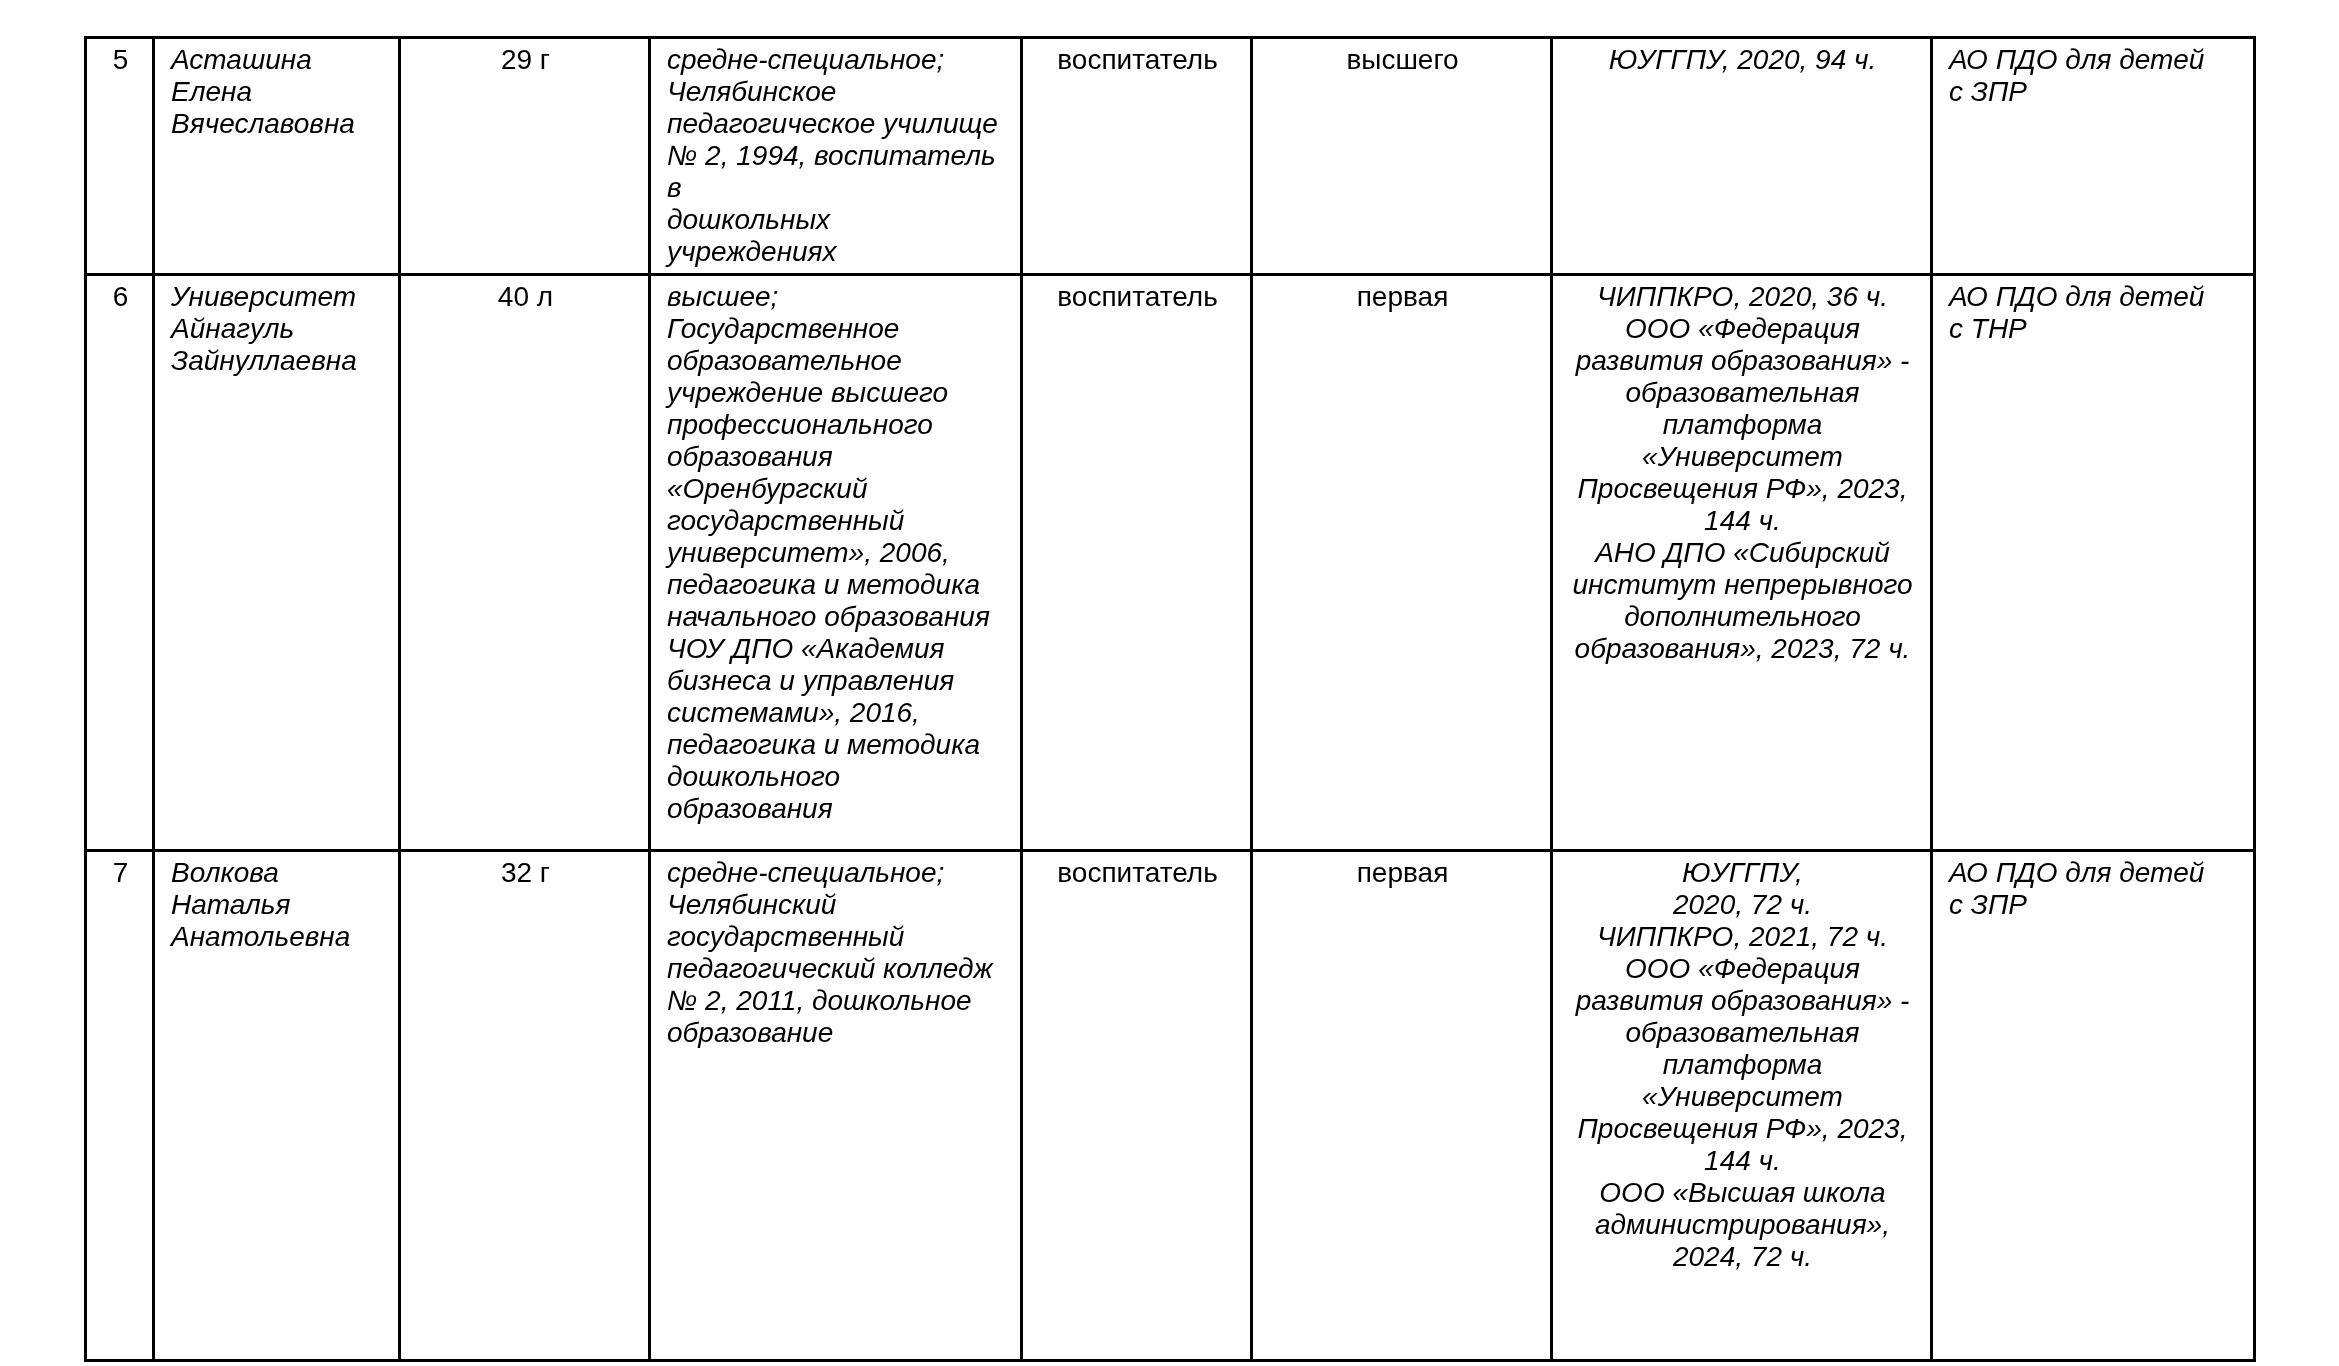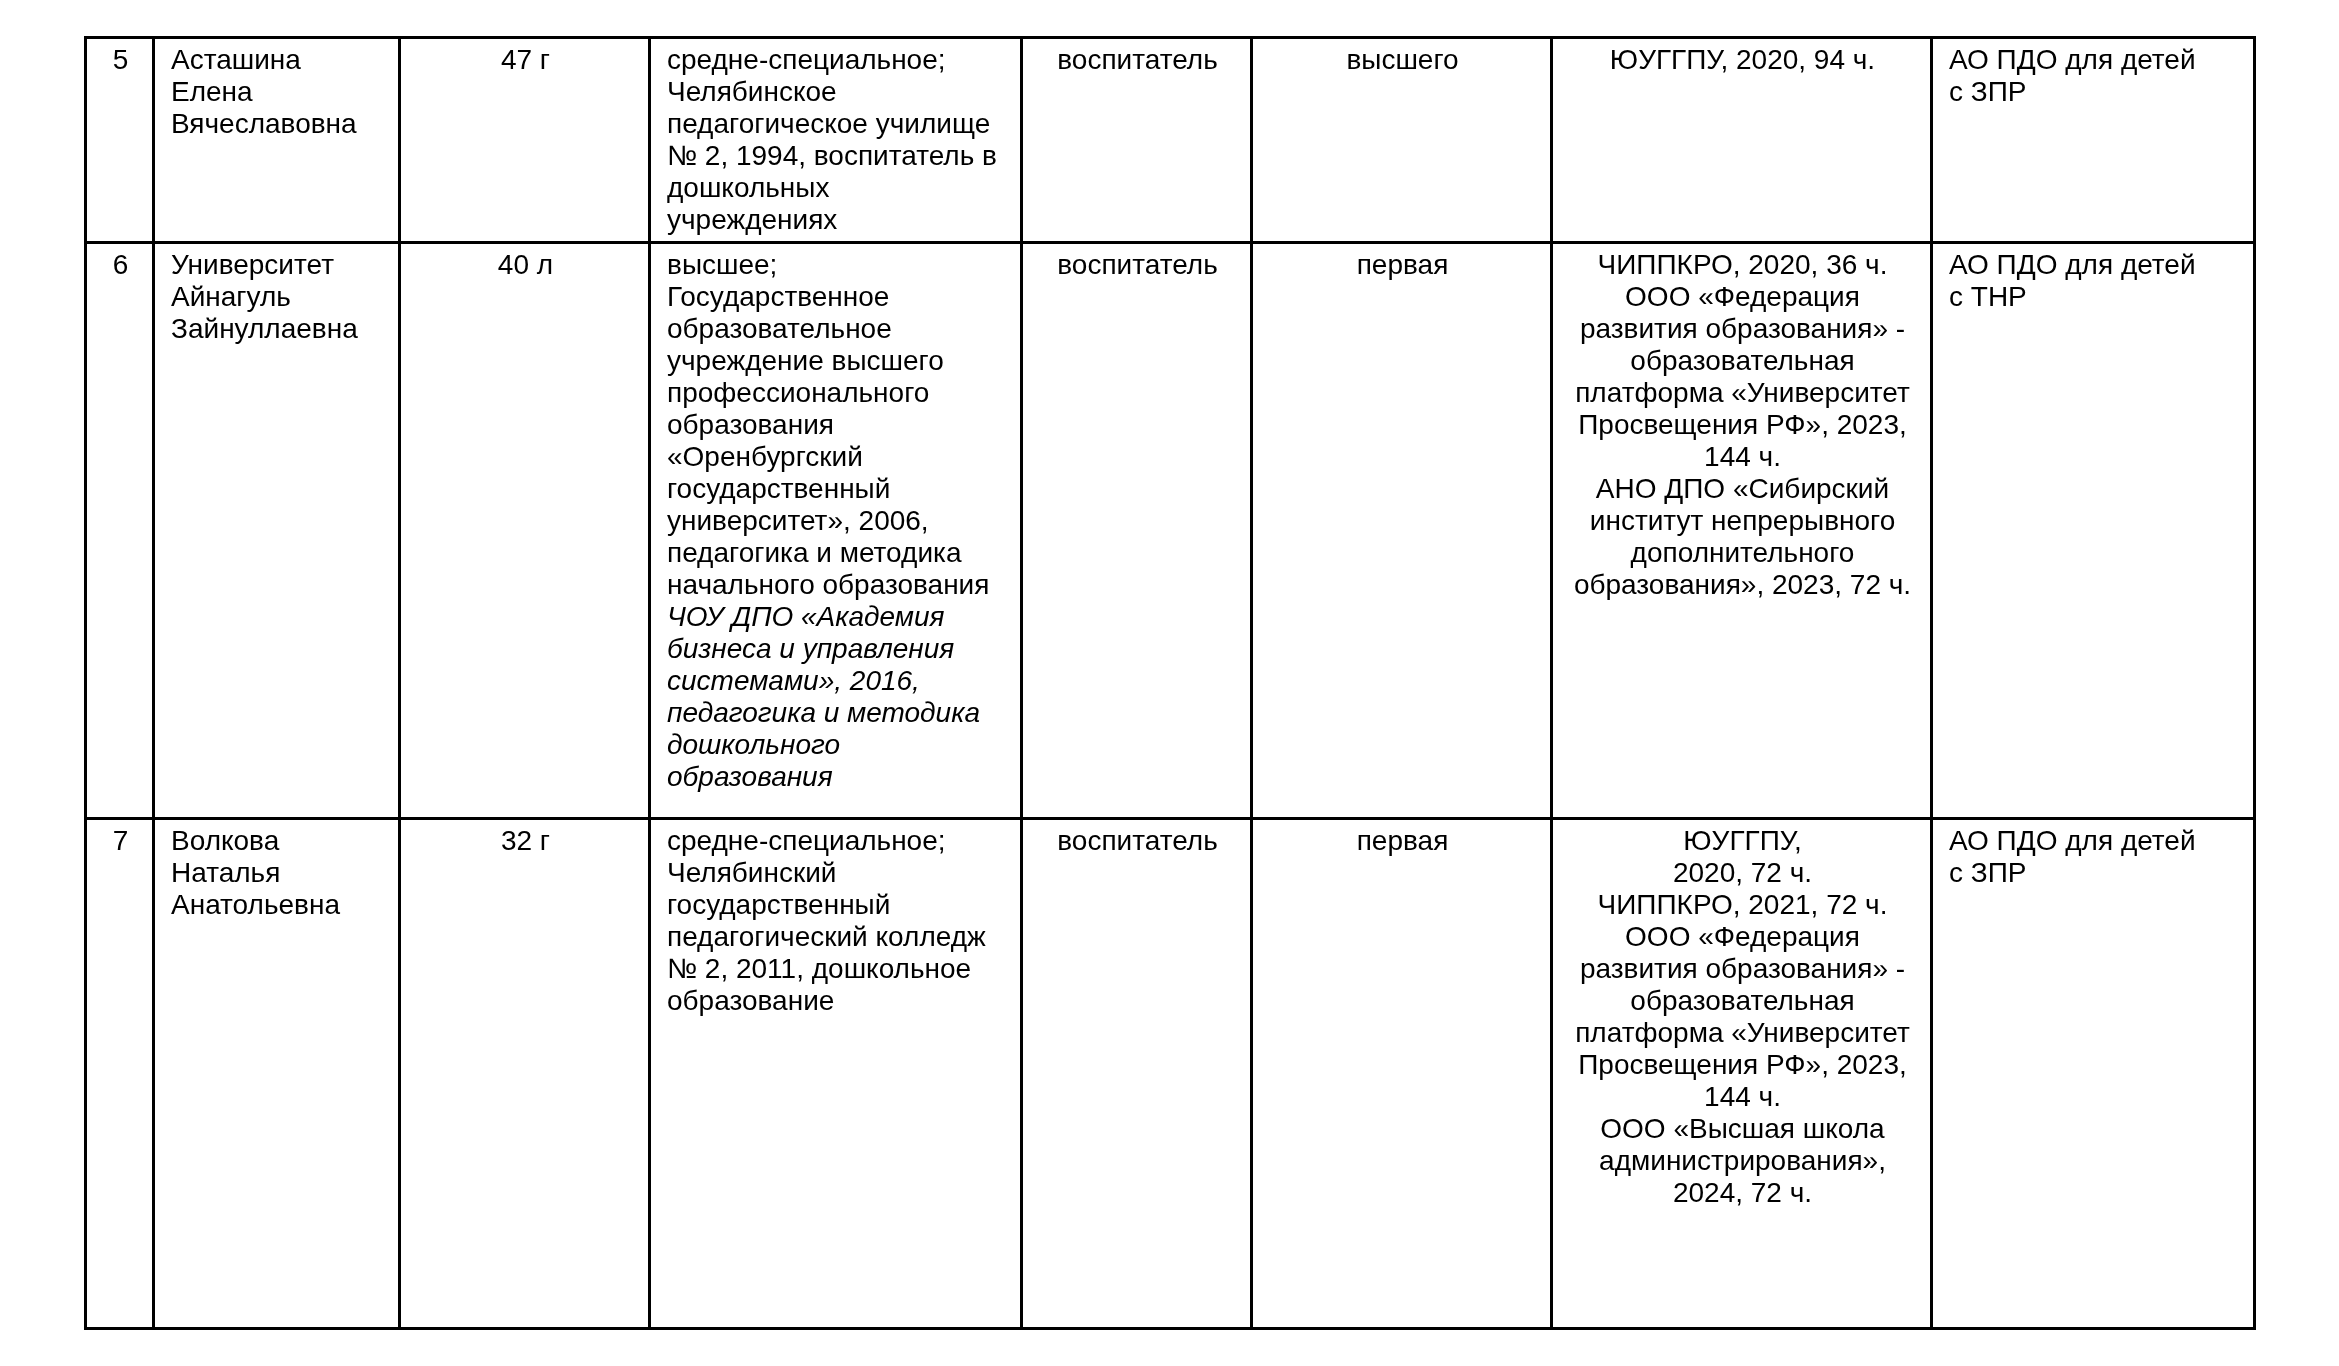--- a/index.html
+++ b/index.html
@@ -20,21 +20,21 @@
     table-layout: fixed;
   }
   table.doc-table td {
     border: 3px solid #000;
     vertical-align: top;
     padding: 5px 14px 5px 16px;
     font-size: 28px;
     line-height: 32px;
     overflow: hidden;
   }
-  .pre { white-space: pre-line; }
+  .pre { white-space: pre-line; font-style: italic; }
   .block { display: block; }
   .italic { font-style: italic; }
   .center { text-align: center; }
   .left { text-align: left; }
   tr.r5 { height: 194px; }
   tr.r6 { height: 576px; }
   tr.r7 { height: 510px; }
 </style>
 </head>
 <body>
@@ -50,21 +50,21 @@
       <col style="width:300px">
       <col style="width:380px">
       <col style="width:323px">
     </colgroup>
     <tbody>
       <tr class="r5">
         <td class="center">5</td>
         <td class="left"><span class="pre">Асташина
 Елена
 Вячеславовна</span></td>
-        <td class="center">47 г</td>
+        <td class="center">29 г</td>
         <td class="left"><span class="pre">средне-специальное;
 Челябинское
 педагогическое училище
 № 2, 1994, воспитатель в
 дошкольных учреждениях</span><span class="pre italic block"></span></td>
         <td class="center">воспитатель</td>
         <td class="center">высшего</td>
         <td class="center"><span class="pre">ЮУГГПУ, 2020, 94 ч.</span></td>
         <td class="left"><span class="pre">АО ПДО для детей
 с ЗПР</span></td>

